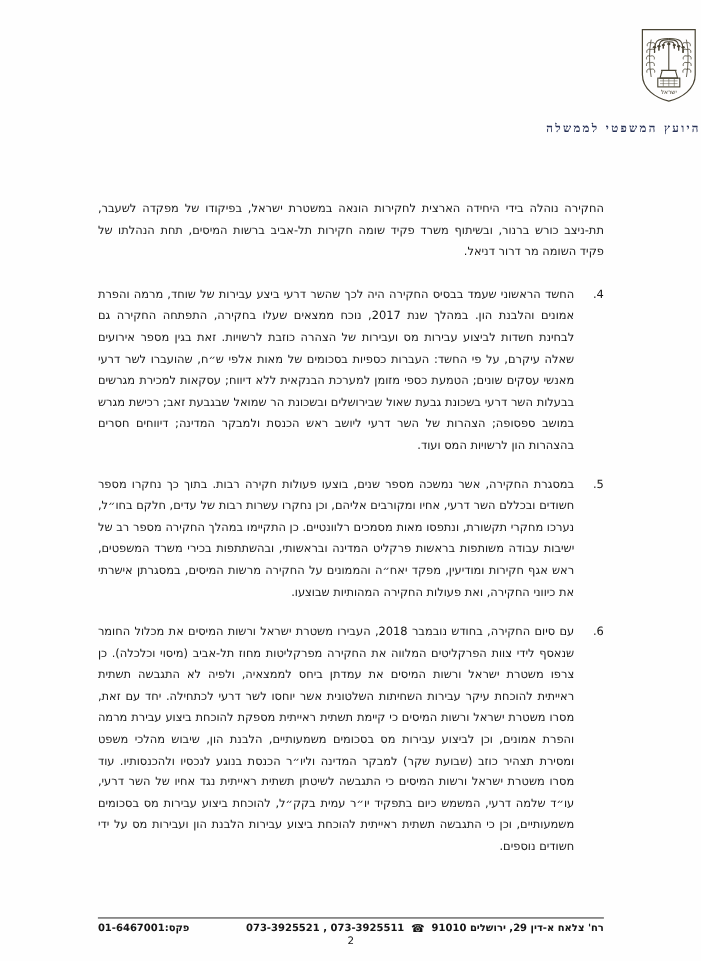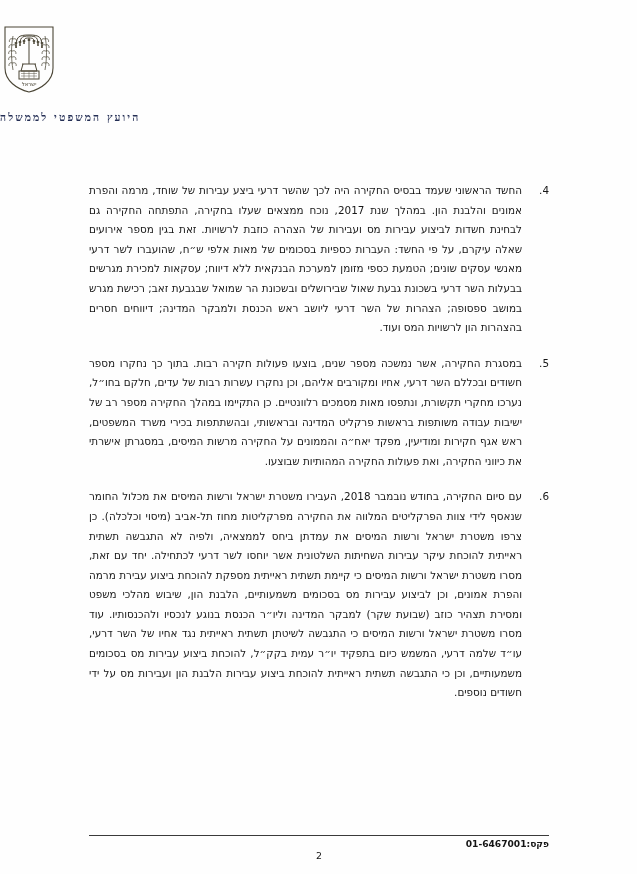--- a/index.html
+++ b/index.html
@@ -21,21 +21,22 @@
     position: absolute;
     inset: 0;
     background: #fefefe;
     display: flex;
     flex-direction: column;
   }
 
   
   .letterhead {
     padding-top: 24px;
-    text-align: left;
+    text-align: right;
+    padding-left: 28px;
   }
   .emblem {
     display: inline-block;
     width: 58px;
     height: 70px;
     line-height: 0;
   }
   .emblem svg { display: block; }
 
   .org-title {
@@ -206,20 +207,23 @@
             <path d="M34 47.5 V54.5"></path>
         </g>
         <text x="29" y="61.5" text-anchor="middle" font-family="DejaVu Sans, sans-serif" font-size="5.4" fill="#4a4535" direction="rtl">ישראל</text>
       </svg>
     </div>
     <div class="org-title">היועץ המשפטי לממשלה</div>
   </header>
 
   <main class="body-area">
 
+    <p class="para lead">
+      <span class="txt">החקירה נוהלה בידי היחידה הארצית לחקירות הונאה במשטרת ישראל, בפיקודו של מפקדה לשעבר, תת-ניצב כורש ברנור, ובשיתוף משרד פקיד שומה חקירות תל-אביב ברשות המיסים, תחת הנהלתו של פקיד השומה מר דרור דניאל.</span>
+    </p>
 
     <p class="para numbered">
       <span class="marker">.4</span>
       <span class="txt">החשד הראשוני שעמד בבסיס החקירה היה לכך שהשר דרעי ביצע עבירות של שוחד, מרמה והפרת אמונים והלבנת הון. במהלך שנת 2017, נוכח ממצאים שעלו בחקירה, התפתחה החקירה גם לבחינת חשדות לביצוע עבירות מס ועבירות של הצהרה כוזבת לרשויות. זאת בגין מספר אירועים שאלה עיקרם, על פי החשד: העברות כספיות בסכומים של מאות אלפי ש״ח, שהועברו לשר דרעי מאנשי עסקים שונים; הטמעת כספי מזומן למערכת הבנקאית ללא דיווח; עסקאות למכירת מגרשים בבעלות השר דרעי בשכונת גבעת שאול שבירושלים ובשכונת הר שמואל שבגבעת זאב; רכישת מגרש במושב ספסופה; הצהרות של השר דרעי ליושב ראש הכנסת ולמבקר המדינה; דיווחים חסרים בהצהרות הון לרשויות המס ועוד.</span>
     </p>
 
     <p class="para numbered">
       <span class="marker">.5</span>
       <span class="txt">במסגרת החקירה, אשר נמשכה מספר שנים, בוצעו פעולות חקירה רבות. בתוך כך נחקרו מספר חשודים ובכללם השר דרעי, אחיו ומקורבים אליהם, וכן נחקרו עשרות רבות של עדים, חלקם בחו״ל, נערכו מחקרי תקשורת, ונתפסו מאות מסמכים רלוונטיים. כן התקיימו במהלך החקירה מספר רב של ישיבות עבודה משותפות בראשות פרקליט המדינה ובראשותי, ובהשתתפות בכירי משרד המשפטים, ראש אגף חקירות ומודיעין, מפקד יאח״ה והממונים על החקירה מרשות המיסים, במסגרתן אישרתי את כיווני החקירה, ואת פעולות החקירה המהותיות שבוצעו.</span>
     </p>
@@ -227,20 +231,27 @@
     <p class="para numbered">
       <span class="marker">.6</span>
       <span class="txt">עם סיום החקירה, בחודש נובמבר 2018, העבירו משטרת ישראל ורשות המיסים את מכלול החומר שנאסף לידי צוות הפרקליטים המלווה את החקירה מפרקליטות מחוז תל-אביב (מיסוי וכלכלה). כן צרפו משטרת ישראל ורשות המיסים את עמדתן ביחס לממצאיה, ולפיה לא התגבשה תשתית ראייתית להוכחת עיקר עבירות השחיתות השלטונית אשר יוחסו לשר דרעי לכתחילה. יחד עם זאת, מסרו משטרת ישראל ורשות המיסים כי קיימת תשתית ראייתית מספקת להוכחת ביצוע עבירת מרמה והפרת אמונים, וכן לביצוע עבירות מס בסכומים משמעותיים, הלבנת הון, שיבוש מהלכי משפט ומסירת תצהיר כוזב (שבועת שקר) למבקר המדינה וליו״ר הכנסת בנוגע לנכסיו ולהכנסותיו. עוד מסרו משטרת ישראל ורשות המיסים כי התגבשה לשיטתן תשתית ראייתית נגד אחיו של השר דרעי, עו״ד שלמה דרעי, המשמש כיום בתפקיד יו״ר עמית בקק״ל, להוכחת ביצוע עבירות מס בסכומים משמעותיים, וכן כי התגבשה תשתית ראייתית להוכחת ביצוע עבירות הלבנת הון ועבירות מס על ידי חשודים נוספים.</span>
     </p>
 
   </main>
 
   <footer class="footer">
     <div class="footer-rule"></div>
     <div class="footer-line">
+      <span class="footer-right">
+        <span>רח' צלאח א-דין 29, ירושלים 91010</span>
+        <span class="phone-glyph">☎</span>
+        <span class="num-ltr">073-3925511</span>
+        <span>,</span>
+        <span class="num-ltr">073-3925521</span>
+      </span>
       <span class="footer-left">
         <span>פקס:</span><span class="num-ltr">01-6467001</span>
       </span>
     </div>
     <div class="page-number">2</div>
   </footer>
 
 </div>
 
 </body></html>

